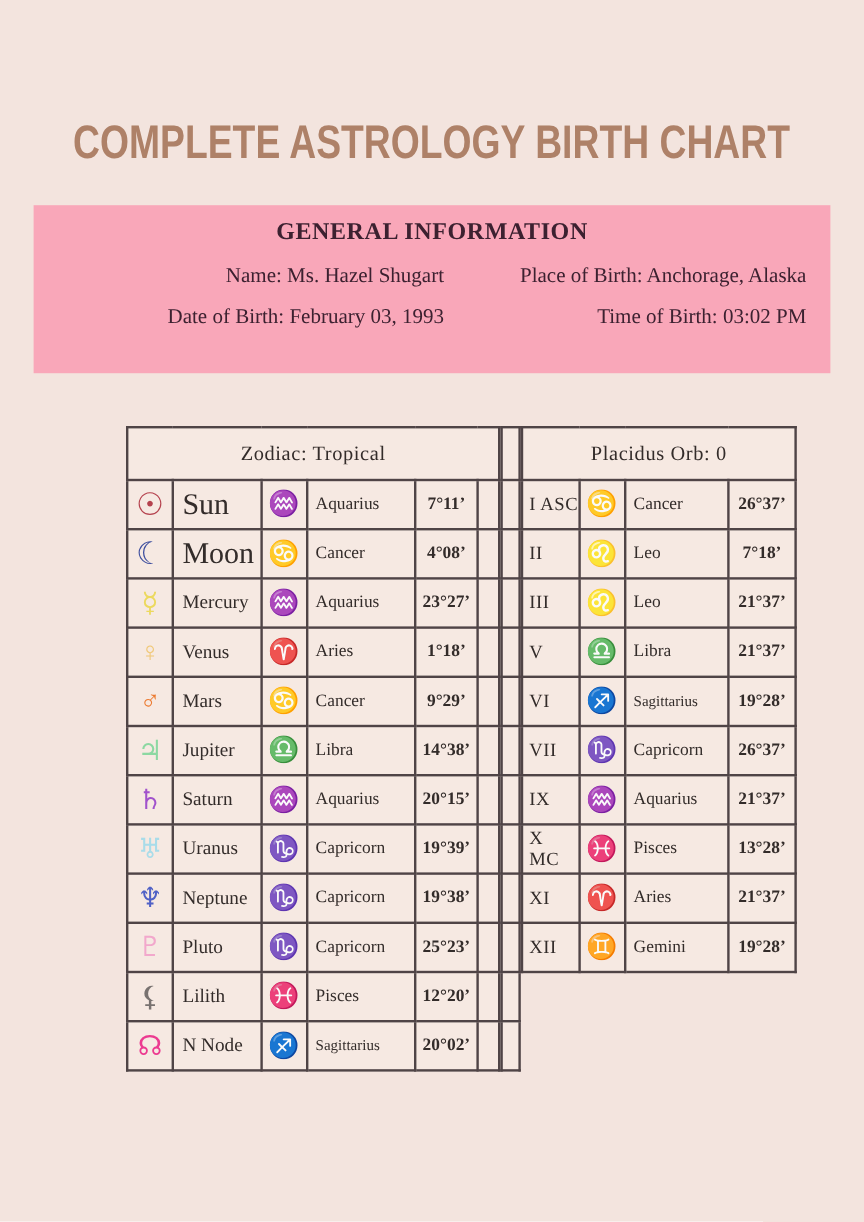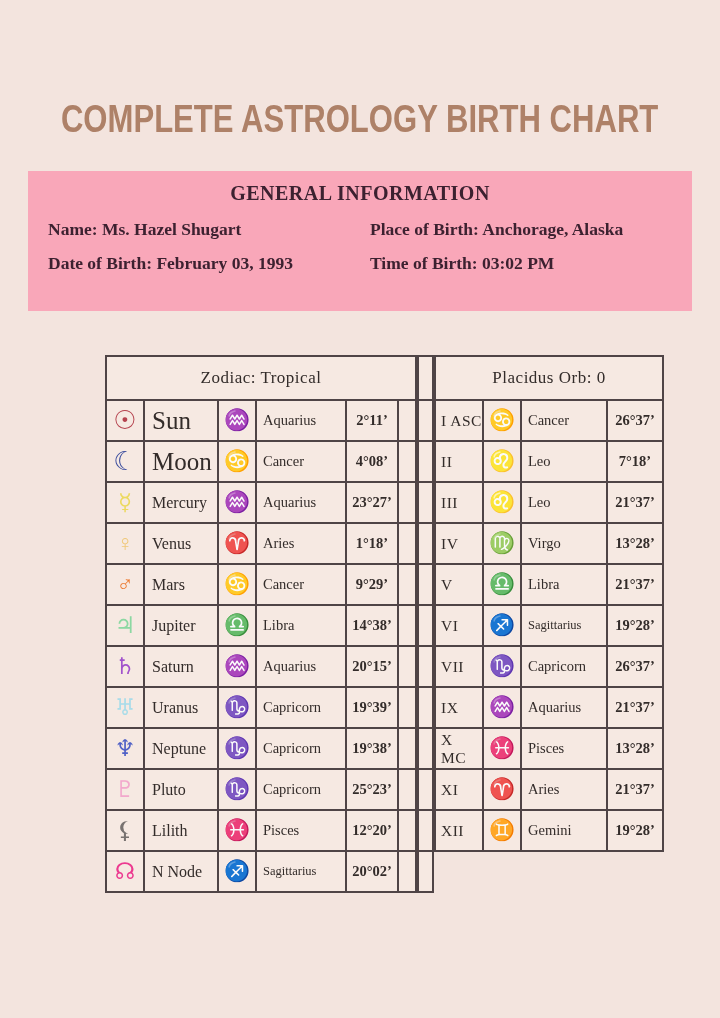--- a/index.html
+++ b/index.html
@@ -36,21 +36,22 @@
     font-weight:700;
     letter-spacing:0.5px;
     padding-top:11px;
   }
   .info-grid {
     display:grid;
     grid-template-columns: 322px 1fr;
     padding:14px 20px 0 20px;
     row-gap:13px;
     font-size:17.5px;
-    font-weight:700;
+    font-weight:400;
+    text-align:right;
   }
   .info-grid .field { white-space:nowrap; }
 
   .tables {
     position:absolute; left:105px; top:355px;
     display:flex; align-items:flex-start;
   }
   table { border-collapse:collapse; }
   td, th {
     border:2px solid #4f4446;
@@ -125,21 +126,21 @@
         <tr>
             <th class="span-header" colspan="6">Zodiac: Tropical</th>
           </tr>
       </thead>
       <tbody id="zodiac-body">
           <tr class="large">
             <td class="sym-cell psym" style="color: rgb(181, 66, 78);">☉</td>
             <td class="pname">Sun</td>
             <td class="sym-cell" style="color: rgb(114, 130, 216);">♒</td>
             <td class="sname">Aquarius</td>
-            <td class="deg">2°11’</td>
+            <td class="deg">7°11’</td>
             <td class="blank-col"></td>
           </tr>
           <tr class="large">
             <td class="sym-cell psym" style="color: rgb(61, 78, 158);">☾</td>
             <td class="pname">Moon</td>
             <td class="sym-cell" style="color: rgb(143, 214, 164);">♋</td>
             <td class="sname">Cancer</td>
             <td class="deg">4°08’</td>
             <td class="blank-col"></td>
           </tr>
@@ -300,26 +301,20 @@
             <td class="sname">Leo</td>
             <td class="deg">7°18’</td>
           </tr>
           <tr>
             <td class="house">III</td>
             <td class="sym-cell" style="color: rgb(236, 147, 70);">♌</td>
             <td class="sname">Leo</td>
             <td class="deg">21°37’</td>
           </tr>
           <tr>
-            <td class="house">IV</td>
-            <td class="sym-cell" style="color: rgb(114, 130, 216);">♍</td>
-            <td class="sname">Virgo</td>
-            <td class="deg">13°28’</td>
-          </tr>
-          <tr>
             <td class="house">V</td>
             <td class="sym-cell" style="color: rgb(240, 103, 155);">♎</td>
             <td class="sname">Libra</td>
             <td class="deg">21°37’</td>
           </tr>
           <tr>
             <td class="house">VI</td>
             <td class="sym-cell" style="color: rgb(240, 232, 62);">♐</td>
             <td class="sname small">Sagittarius</td>
             <td class="deg">19°28’</td>

